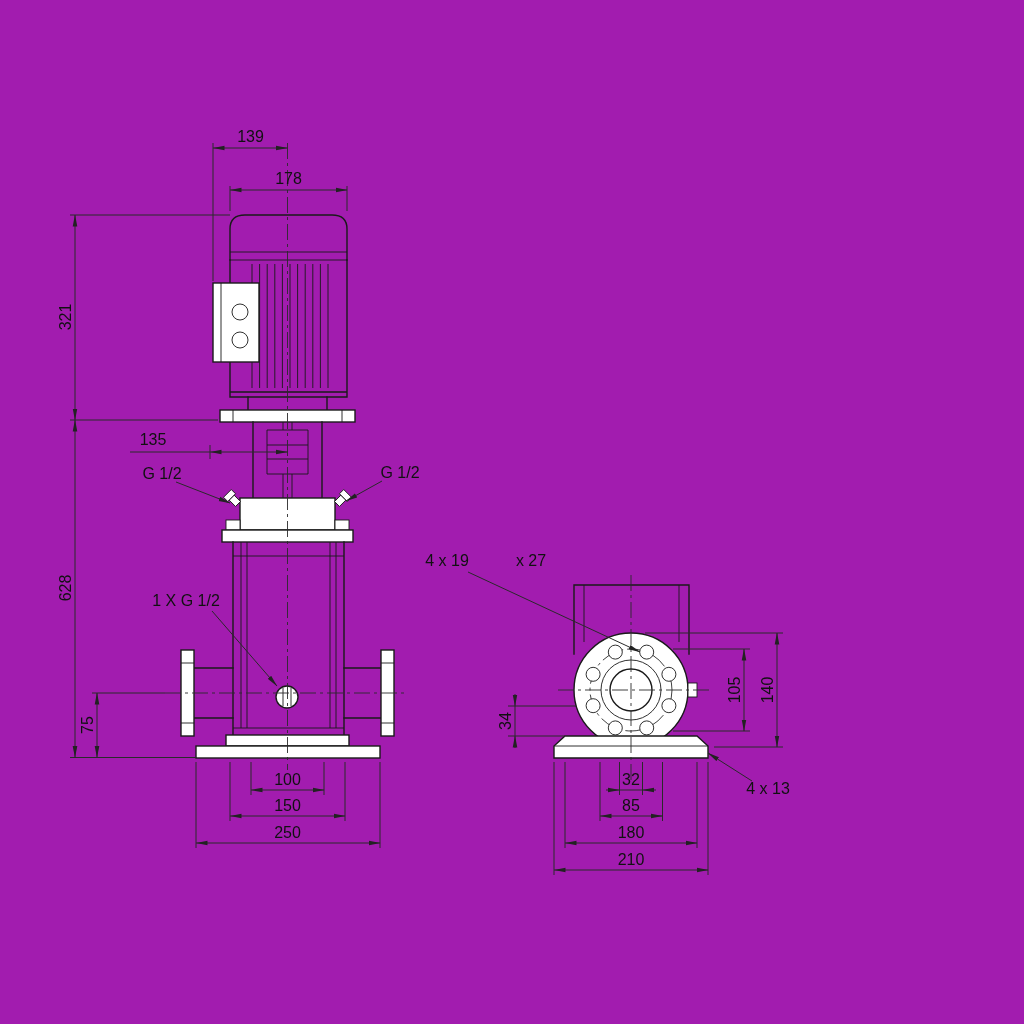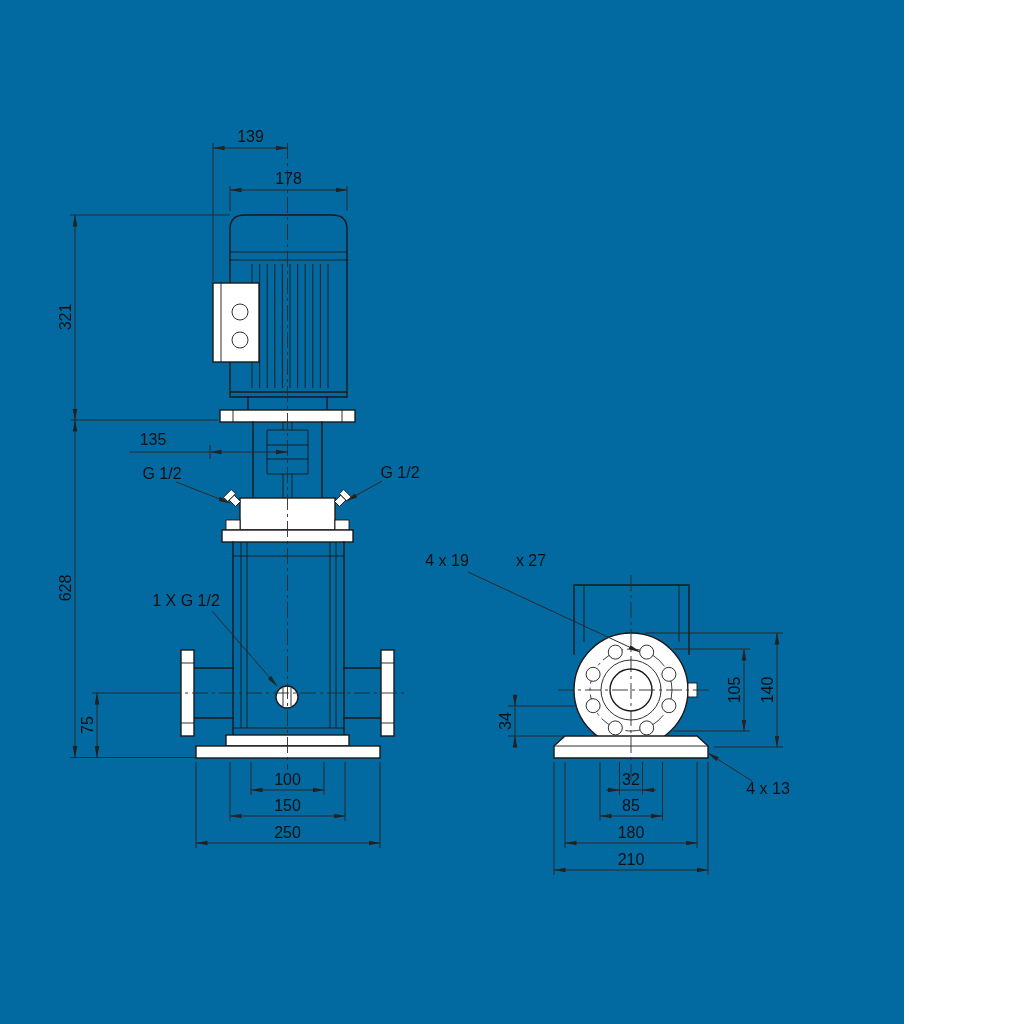--- a/index.html
+++ b/index.html
@@ -1,16 +1,16 @@
 <!DOCTYPE html>
 <html><head>
 <meta charset="utf-8">
 <style>
   html,body{margin:0;padding:0;background:#ffffff;}
-  .page{width:904px;height:1024px;background:#0369a1;position:relative;}
+  .page{width:1024px;height:1024px;background:#a21caf;position:relative;}
   .obj{stroke:#1a1a1a;stroke-width:1.4;fill:none;stroke-linecap:square;}
   .det{stroke:#1a1a1a;stroke-width:0.9;fill:none;}
   .dim{stroke:#2a2a2a;stroke-width:1;fill:none;}
   .cl{stroke:#2a2a2a;stroke-width:0.9;fill:none;stroke-dasharray:16 4 3 4;}
   .fillw{fill:#ffffff;}
   .t{font-family:"Liberation Sans","DejaVu Sans",sans-serif;font-size:16px;fill:#111111;text-anchor:middle;}
 </style>
 </head>
 <body>
 

